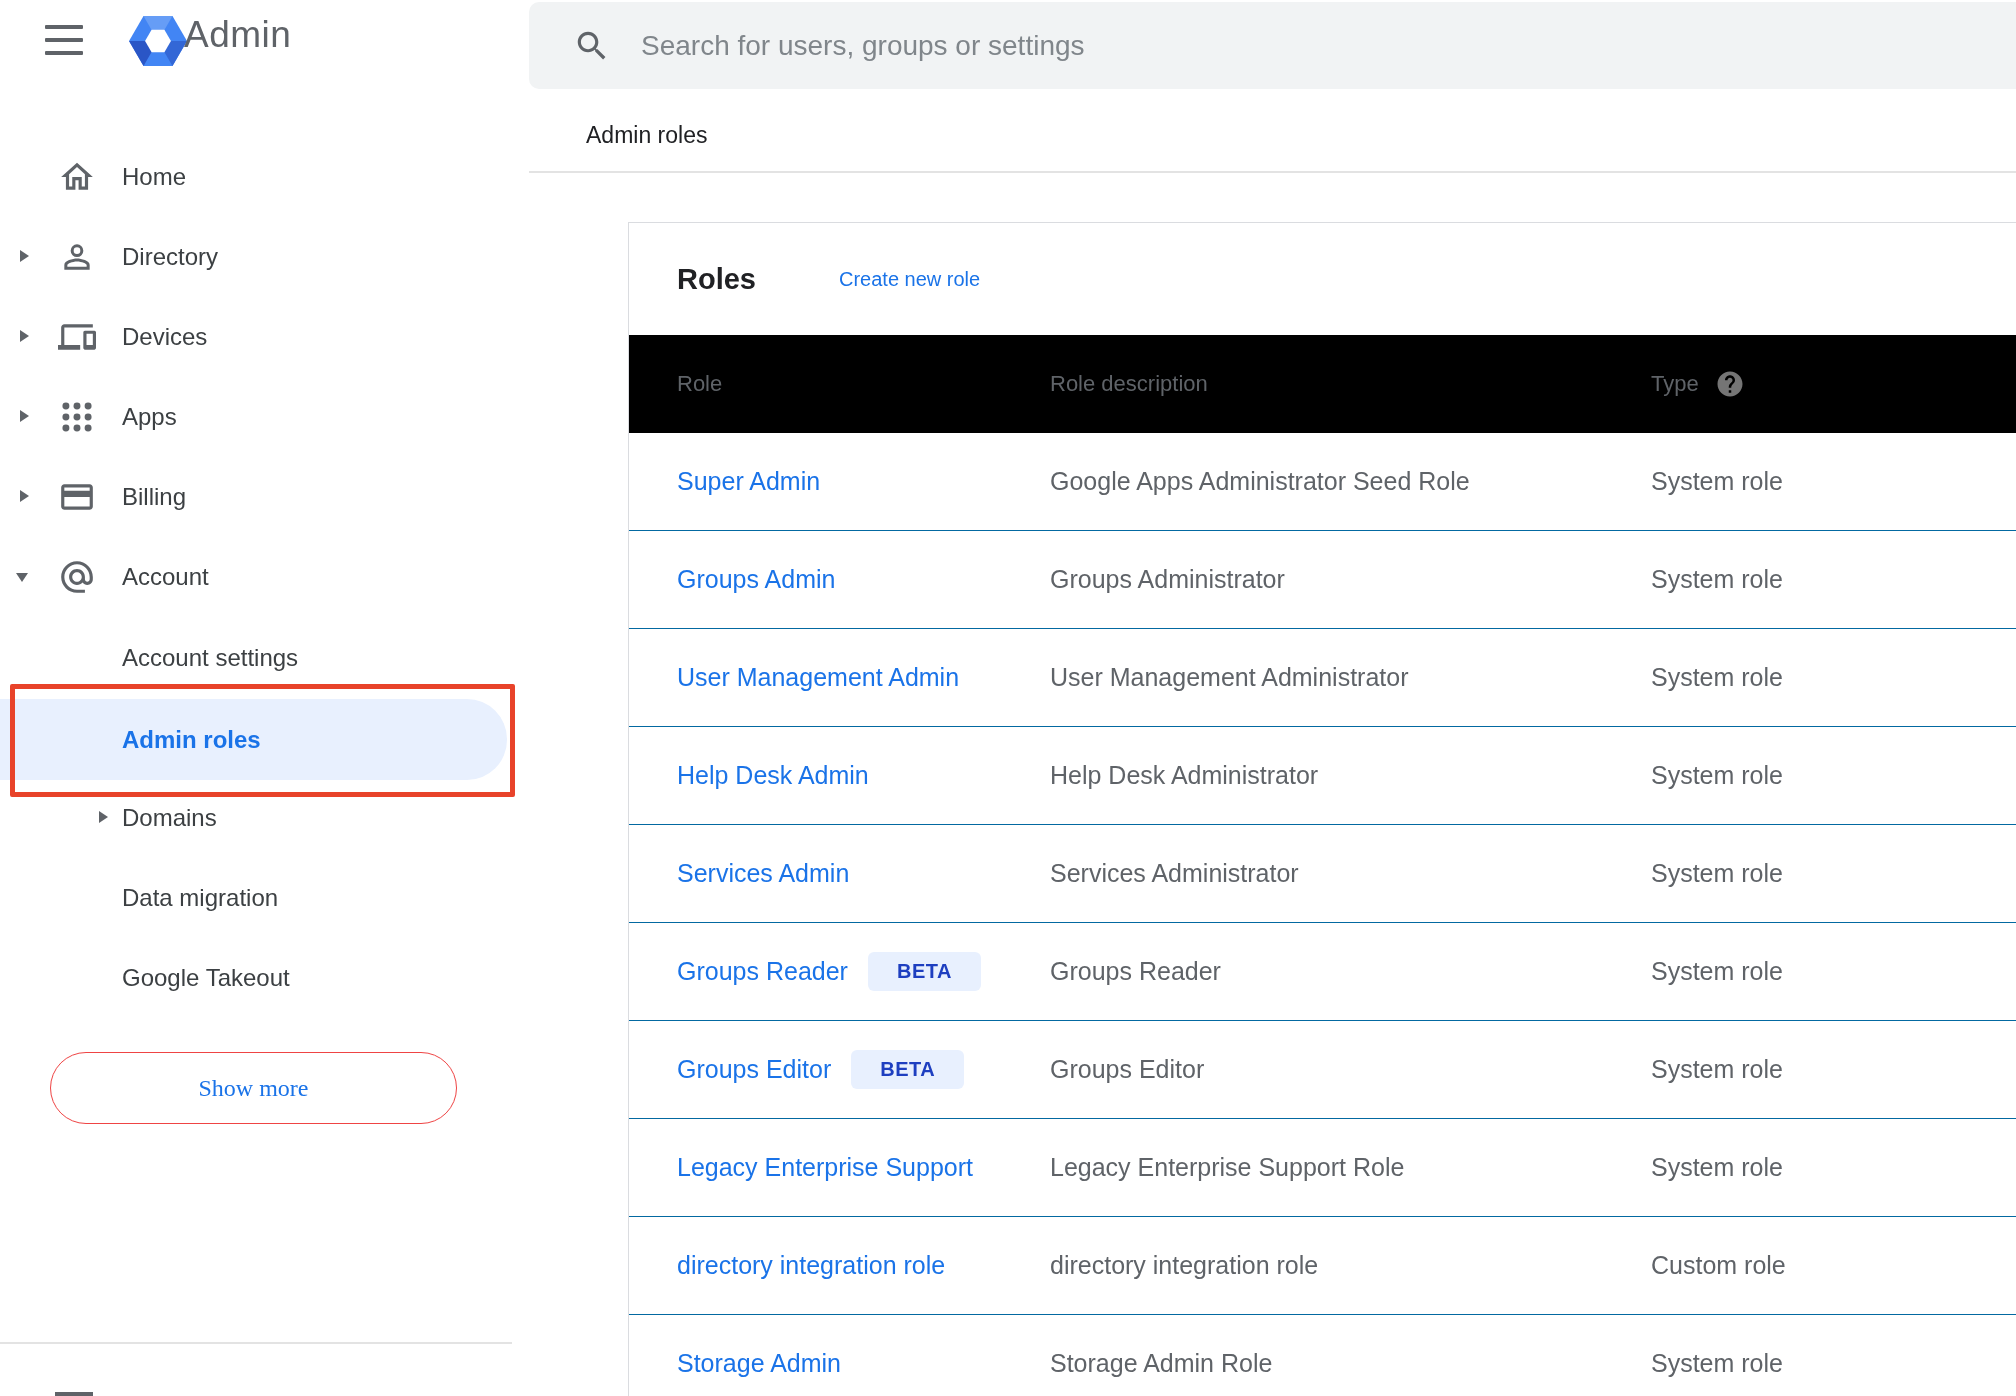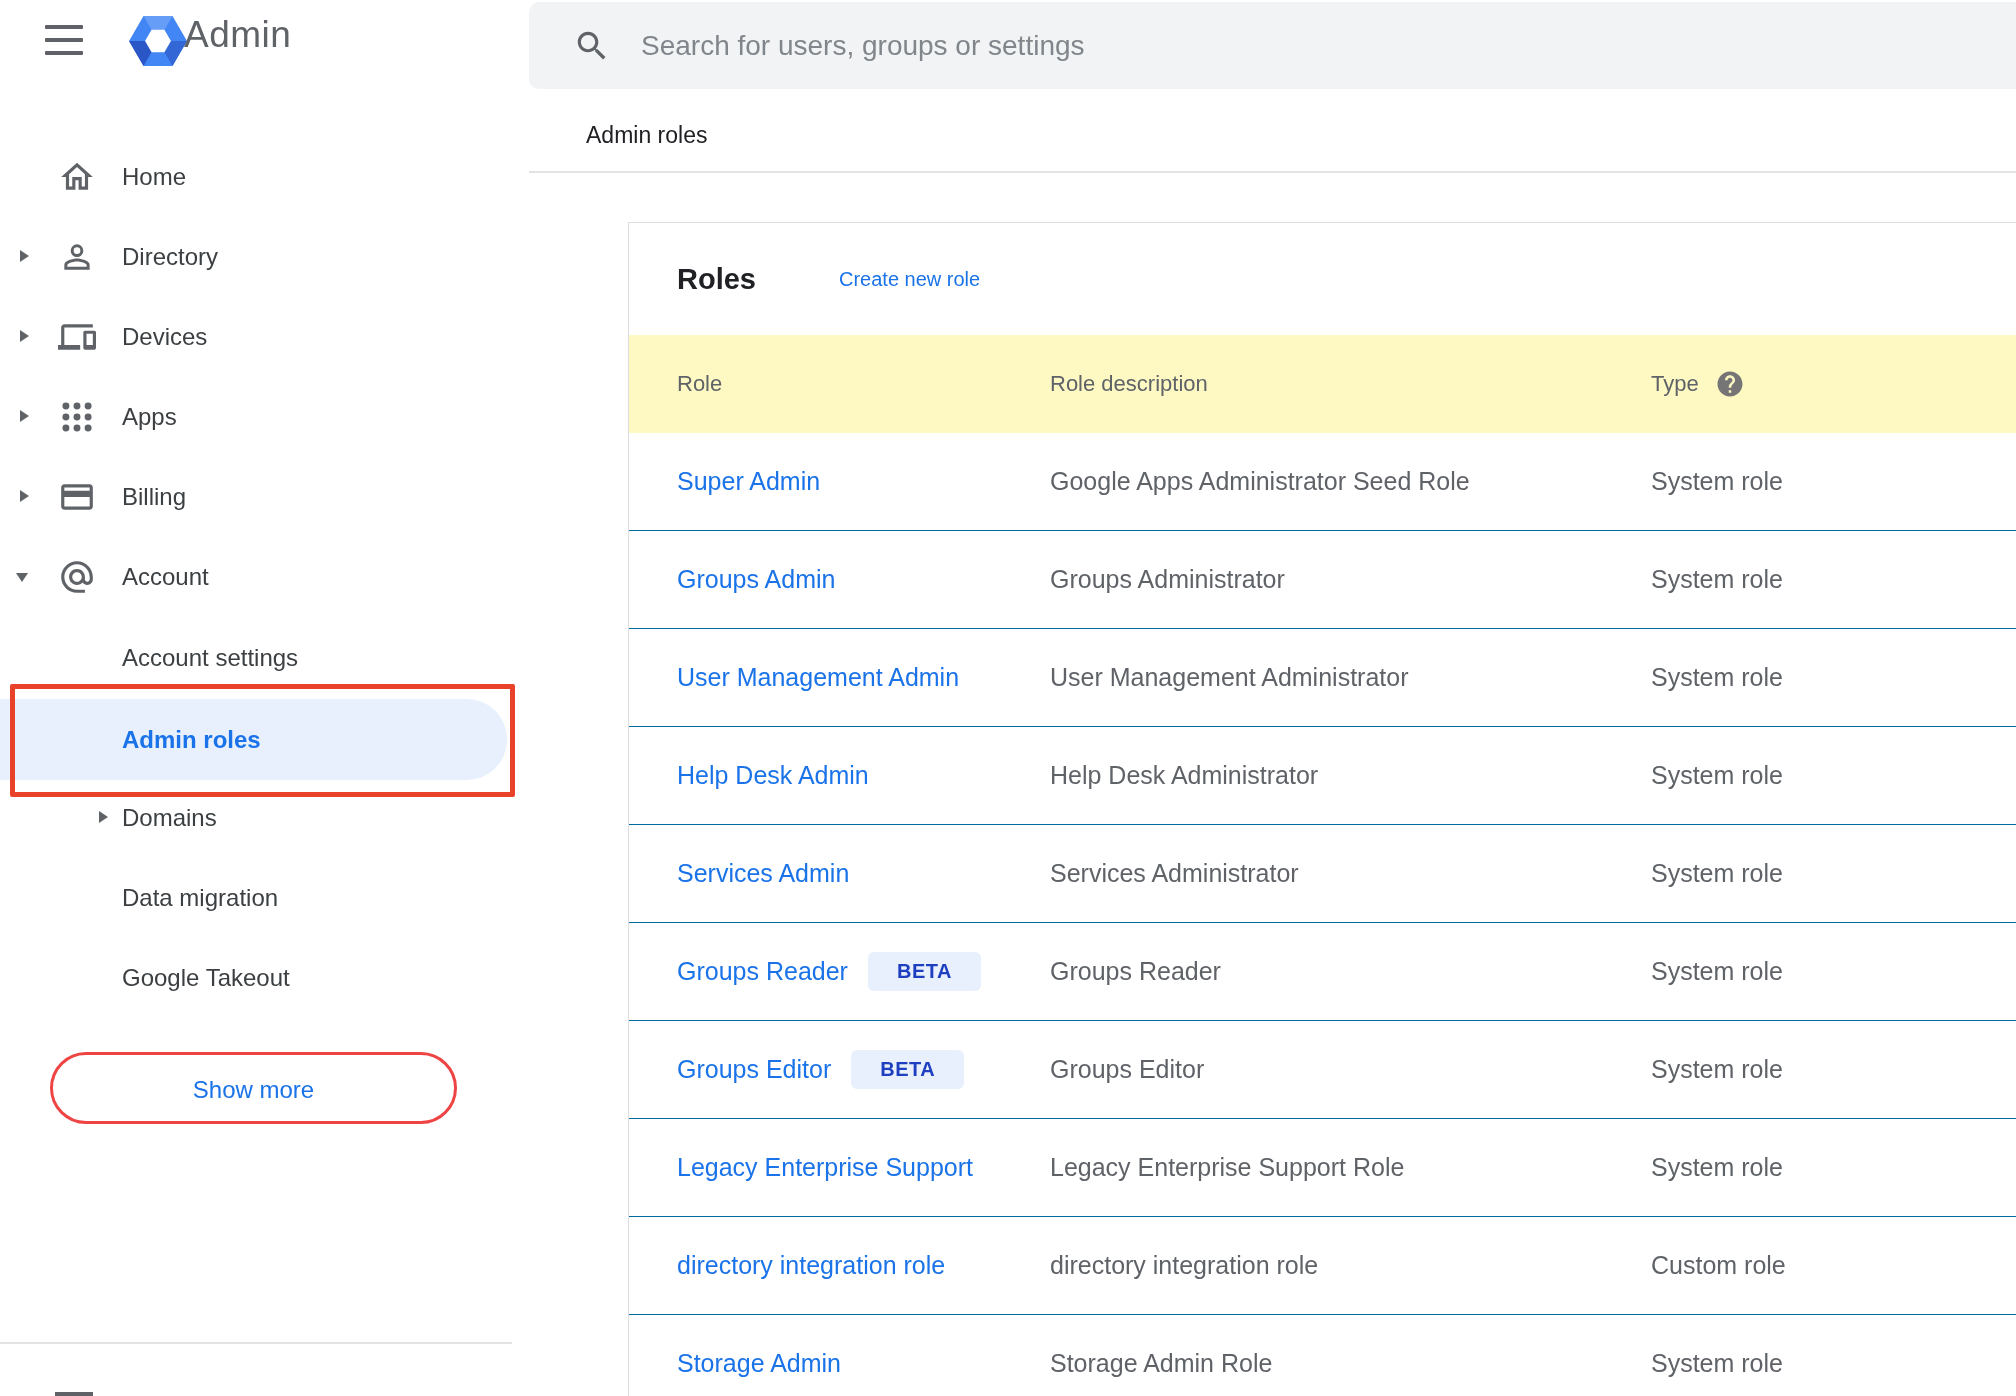--- a/index.html
+++ b/index.html
@@ -31,22 +31,22 @@
      border-left:9px solid #5f6368; border-top:6.5px solid transparent; border-bottom:6.5px solid transparent; }
 
   .selected-pill { position:absolute; left:0; top:699px; width:507px; height:81px;
      background:#e8f0fe; border-radius:0 40px 40px 0; cursor:pointer; }
   .selected-pill .nlabel { position:absolute; left:122px; height:81px; line-height:81px;
      font-size:24px; font-weight:bold; color:#1a73e8; }
   .annotation-box { position:absolute; left:10px; top:684px; width:505px; height:113px;
      border:5px solid #e8432a; border-radius:2px; pointer-events:none; }
 
   .show-more { position:absolute; left:50px; top:1052px; width:407px; height:72px;
-     border:3px solid #ef4444; border-radius:36px; background:#fff; cursor:pointer;
-     font-size:24px; color:#1a73e8; text-align:center; line-height:70px; font-family:Liberation Sans, sans-serif; }
+     border:1px solid #ef4444; border-radius:36px; background:#fff; cursor:pointer;
+     font-size:24px; color:#1a73e8; text-align:center; line-height:70px; font-family:Liberation Serif, serif; }
   .sidebar-divider { position:absolute; left:0; top:1342px; width:512px; height:2px; background:#e3e3e3; }
   .cutoff-icon { position:absolute; left:55px; top:1392px; width:38px; height:4px; background:#5f6368; }
 
   
   .searchbar { position:absolute; left:529px; top:2px; width:1526px; height:87px;
      background:#f1f3f4; border-radius:10px; }
   .searchbar svg { position:absolute; left:44px; top:25px; }
   .searchbar input { position:absolute; left:112px; top:0; width:1300px; height:87px;
      border:none; outline:none; background:transparent; font-size:28px; color:#3c4043;
      font-family:"Liberation Sans", sans-serif; }
@@ -57,21 +57,21 @@
 
   
   .card { position:absolute; left:628px; top:222px; width:1388px; height:1174px;
      background:#fff; border-left:1px solid #dadce0; border-top:1px solid #dadce0; }
   .card-header { position:relative; height:112px; }
   .card-title { position:absolute; left:48px; top:0; height:112px; line-height:112px;
      font-size:29px; font-weight:bold; color:#202124; }
   .create-link { position:absolute; left:210px; top:0; height:112px; line-height:112px;
      font-size:20px; color:#1a73e8; cursor:pointer; text-decoration:none; }
 
-  .tbl-header { height:98px; background:#fef9c3; display:grid;
+  .tbl-header { height:98px; background:#000000; display:grid;
      grid-template-columns:373px 601px 1fr; padding-left:48px; align-items:center;
      font-size:22px; color:#5f6368; }
   .type-head { display:flex; align-items:center; gap:16px; }
 
   .tbl-row { height:98px; display:grid; grid-template-columns:373px 601px 1fr;
      padding-left:48px; align-items:center; border-bottom:1px solid #0369a1; background:#fff; }
   .role-cell { display:flex; align-items:center; gap:20px; }
   .role-link { font-size:25px; color:#1a73e8; cursor:pointer; text-decoration:none; }
   .beta-badge { display:inline-block; background:#e8f0fe; color:#1e3fc0; font-weight:bold;
      font-size:20px; padding:8px 29px; border-radius:6px; letter-spacing:0.5px; }

